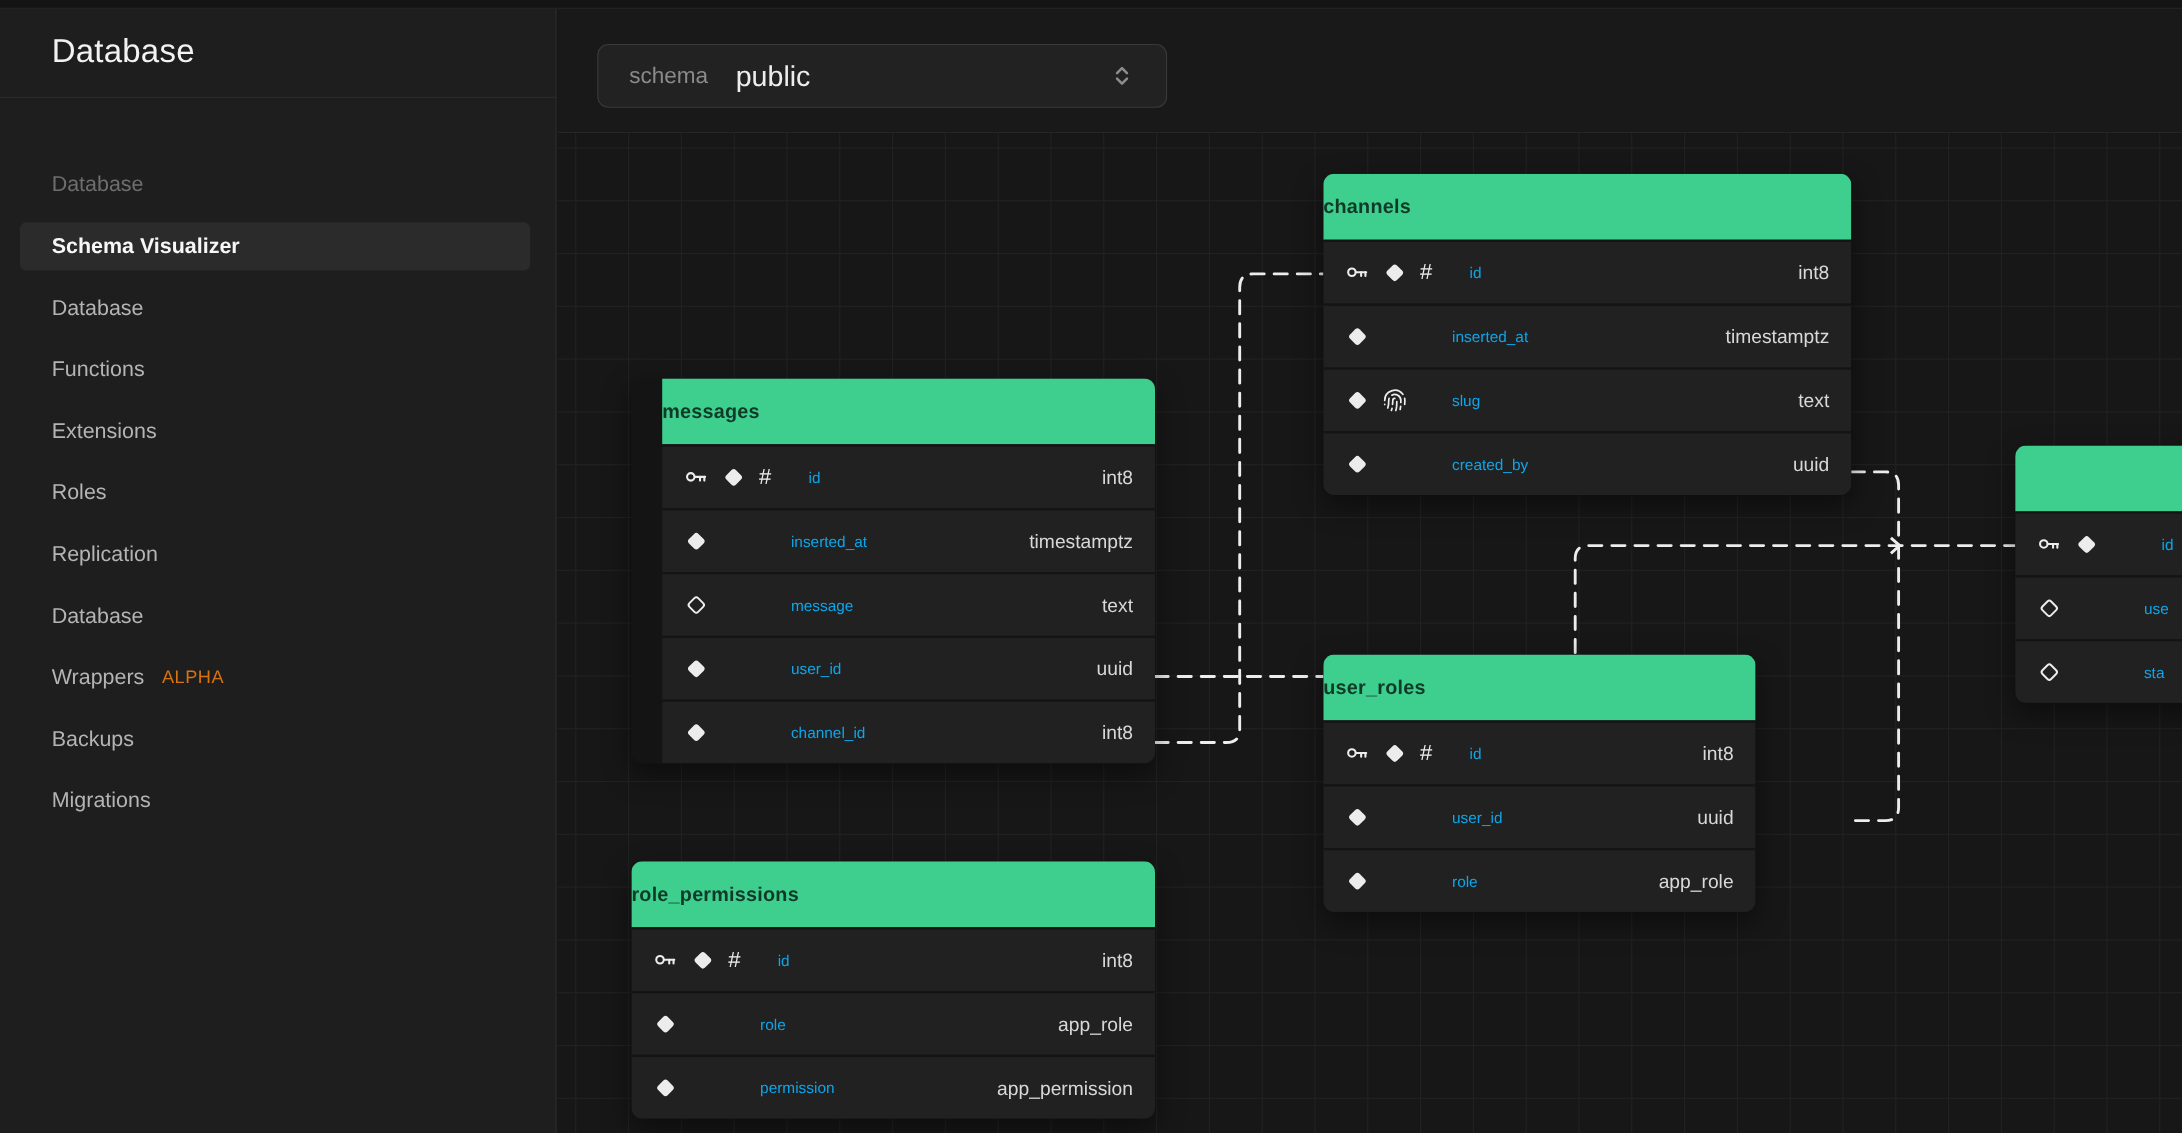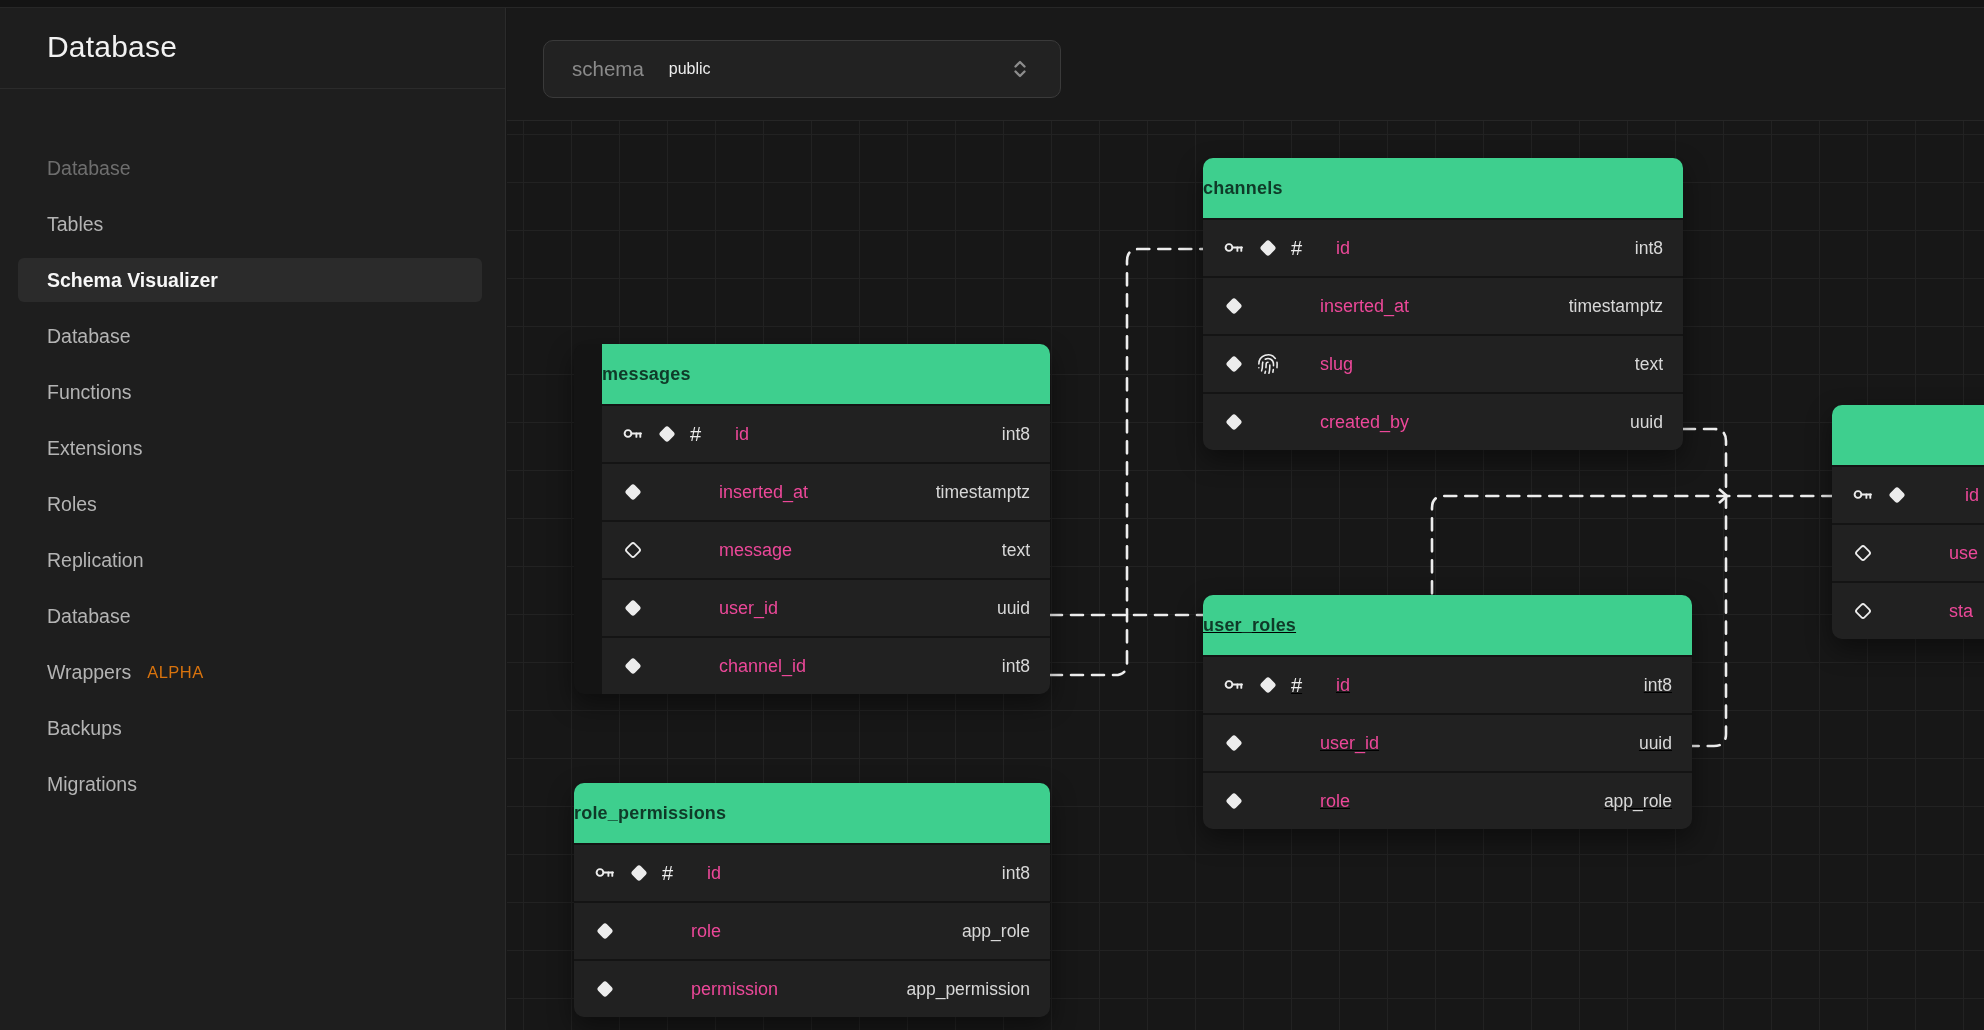--- a/index.html
+++ b/index.html
@@ -40,21 +40,21 @@
     position:absolute; left:507px; top:8px; right:0; height:113px;
     background:#191919; border-bottom:1px solid #262626; z-index:10;
   }
   .schema-select {
     position:absolute; left:36px; top:32px; width:518px; height:58px;
     background:#222222; border:1px solid #3a3a3a; border-radius:10px;
     display:flex; align-items:center; padding:0 31px 0 28px; gap:25px;
     cursor:pointer;
   }
   .schema-label { font-size:20.5px; color:#8a8a8a; }
-  .schema-value { font-size:16px; color:#ededed; font-weight:500; }
+  .schema-value { font-size:26px; color:#ededed; font-weight:500; }
   .schema-chevron { margin-left:auto; display:flex; }
   
   .canvas {
     position:absolute; left:507px; top:121px; right:0; bottom:0;
     background-color:#171717;
     background-image:
       linear-gradient(to right, #222222 1px, transparent 1px),
       linear-gradient(to bottom, #222222 1px, transparent 1px);
     background-size:48px 48px;
     background-position:16px 13px;
@@ -79,39 +79,36 @@
   }
   .table-row {
     height:58px; background:#212121; border-top:2px solid #141414;
     display:flex; align-items:center; padding:0 20px;
   }
   .col-icons { display:flex; align-items:center; gap:12px; flex:0 0 auto; }
   .col-icons.pk { width:113px; }
   .col-icons.reg { width:97px; }
   .col-icons .hash { width:22px; text-align:center; color:#ededed; font-size:20px; font-weight:500; }
   .col-icons svg { display:block; }
-  .col-name { font-size:18px; color:#ec4899; white-space:nowrap; }
+  .col-name { font-size:14px; color:#0ea5e9; white-space:nowrap; }
   .col-type { margin-left:auto; font-size:17.5px; color:#d8d8d8; white-space:nowrap; }
 </style>
 </head>
 <body>
 
 <div class="page">
 
   <div class="top-strip"></div>
 
   <nav class="sidebar">
     <div class="sidebar-title">Database</div>
     <div class="sidebar-divider"></div>
     <div class="sidebar-nav" id="sidebar-nav">
         <div class="nav-item muted">
           <span>Database</span>
-        </div>
-        <div class="nav-item normal">
-          <span>Tables</span>
         </div>
         <div class="nav-item active">
           <span>Schema Visualizer</span>
         </div>
         <div class="nav-item normal">
           <span>Database</span>
         </div>
         <div class="nav-item normal">
           <span>Functions</span>
         </div>
@@ -296,21 +293,21 @@
             <span>
               <svg width="22" height="22" viewBox="0 0 22 22">
                 <rect x="4.9" y="4.9" width="12.2" height="12.2" rx="2.8" transform="rotate(45 11 11)" fill="#ececec"></rect>
               </svg>
             </span>
           </span>
           <span class="col-name">created_by</span>
           <span class="col-type">uuid</span>
         </div>
       </div>
-      <div class="table-node" style="left: 1203px; top: 595px; width: 489px; text-decoration: underline;">
+      <div class="table-node" style="left: 1203px; top: 595px; width: 393px;">
         <div class="table-header">
           <span>user_roles</span>
         </div>
         <div class="table-row">
           <span class="col-icons pk">
             <span>
               <svg width="22" height="22" viewBox="0 0 22 22" fill="none" stroke="#ededed" stroke-width="1.9" stroke-linecap="round" stroke-linejoin="round">
                 <circle cx="6" cy="10.5" r="3.4"></circle>
                 <path d="M9.6 10.5 H 19"></path>
                 <path d="M14.4 10.5 v 3.4"></path>

